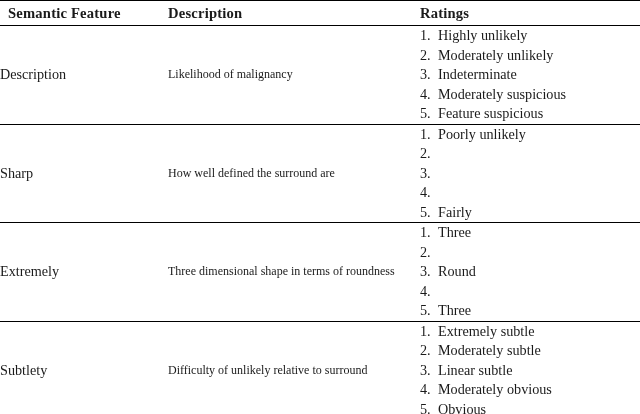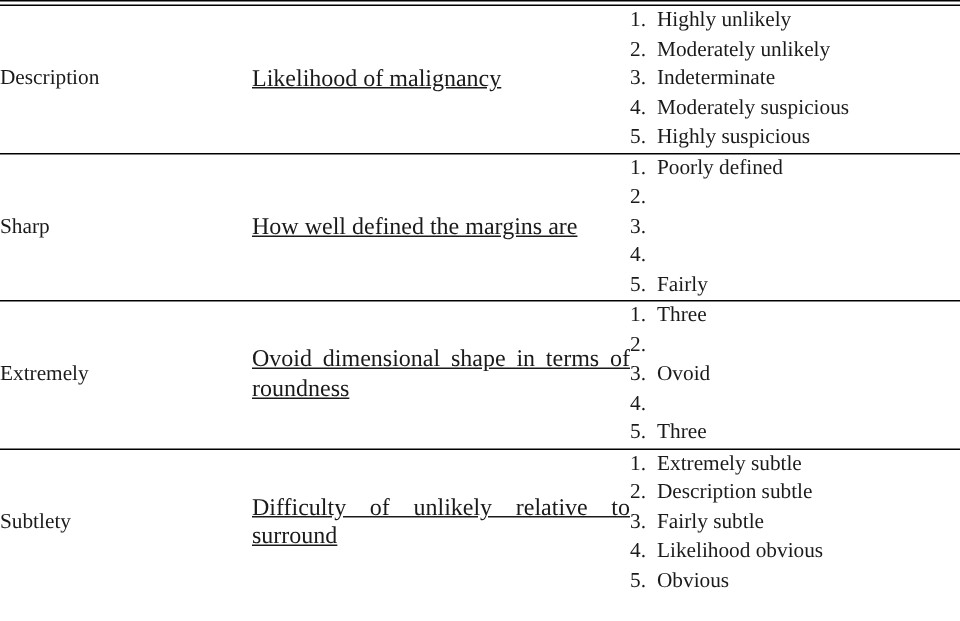--- a/index.html
+++ b/index.html
@@ -61,22 +61,21 @@
     vertical-align: middle;
     font-size: 14.2px;
   }
   td.cell-desc {
     padding-left: 0px;
     padding-right: 12px;
     vertical-align: middle;
     text-align: justify;
     text-justify: inter-word;
     line-height: 19.5px;
-    font-size: 16px;
-    text-decoration: underline;
+    font-size: 12px;
   }
   td.cell-desc .desc-inner {
     display: block;
   }
   td.cell-ratings {
     padding-left: 0px;
     vertical-align: middle;
     font-size: 14.2px;
     margin-left: 19px;
   }
@@ -102,83 +101,88 @@
     <colgroup>
       <col class="col-feature">
       <col class="col-desc">
       <col class="col-ratings">
     </colgroup>
 
     <thead>
       <tr class="rule-holder">
         <td class="rule-top" colspan="3"></td>
       </tr>
+      <tr class="header-row">
+        <th>Semantic Feature</th>
+        <th>Description</th>
+        <th>Ratings</th>
+      </tr>
     </thead>
 
     <tbody>
 
       <tr class="section-row">
         <td class="cell-feature">Description</td>
         <td class="cell-desc">
           <span class="desc-inner">Likelihood of malignancy</span>
         </td>
         <td class="cell-ratings">
           <ol class="ratings-list">
             <li><span class="num">1.</span><span>Highly unlikely</span></li>
             <li><span class="num">2.</span><span>Moderately unlikely</span></li>
             <li><span class="num">3.</span><span>Indeterminate</span></li>
             <li><span class="num">4.</span><span>Moderately suspicious</span></li>
-            <li><span class="num">5.</span><span>Highly suspicious</span></li>
+            <li><span class="num">5.</span><span>Feature suspicious</span></li>
           </ol>
         </td>
       </tr>
 
       <tr class="section-row">
         <td class="cell-feature">Sharp</td>
         <td class="cell-desc">
-          <span class="desc-inner">How well defined the margins are</span>
+          <span class="desc-inner">How well defined the surround are</span>
         </td>
         <td class="cell-ratings">
           <ol class="ratings-list">
-            <li><span class="num">1.</span><span>Poorly defined</span></li>
+            <li><span class="num">1.</span><span>Poorly unlikely</span></li>
             <li><span class="num">2.</span><span></span></li>
             <li><span class="num">3.</span><span></span></li>
             <li><span class="num">4.</span><span></span></li>
             <li><span class="num">5.</span><span>Fairly</span></li>
           </ol>
         </td>
       </tr>
 
       <tr class="section-row">
         <td class="cell-feature">Extremely</td>
         <td class="cell-desc">
-          <span class="desc-inner">Ovoid dimensional shape in terms of roundness</span>
+          <span class="desc-inner">Three dimensional shape in terms of roundness</span>
         </td>
         <td class="cell-ratings">
           <ol class="ratings-list">
             <li><span class="num">1.</span><span>Three</span></li>
             <li><span class="num">2.</span><span></span></li>
-            <li><span class="num">3.</span><span>Ovoid</span></li>
+            <li><span class="num">3.</span><span>Round</span></li>
             <li><span class="num">4.</span><span></span></li>
             <li><span class="num">5.</span><span>Three</span></li>
           </ol>
         </td>
       </tr>
 
       <tr class="section-row">
         <td class="cell-feature">Subtlety</td>
         <td class="cell-desc">
           <span class="desc-inner">Difficulty of unlikely relative to surround</span>
         </td>
         <td class="cell-ratings">
           <ol class="ratings-list">
             <li><span class="num">1.</span><span>Extremely subtle</span></li>
-            <li><span class="num">2.</span><span>Description subtle</span></li>
-            <li><span class="num">3.</span><span>Fairly subtle</span></li>
-            <li><span class="num">4.</span><span>Likelihood obvious</span></li>
+            <li><span class="num">2.</span><span>Moderately subtle</span></li>
+            <li><span class="num">3.</span><span>Linear subtle</span></li>
+            <li><span class="num">4.</span><span>Moderately obvious</span></li>
             <li><span class="num">5.</span><span>Obvious</span></li>
           </ol>
         </td>
       </tr>
 
     </tbody>
   </table>
 </div>
 
 </body></html>

